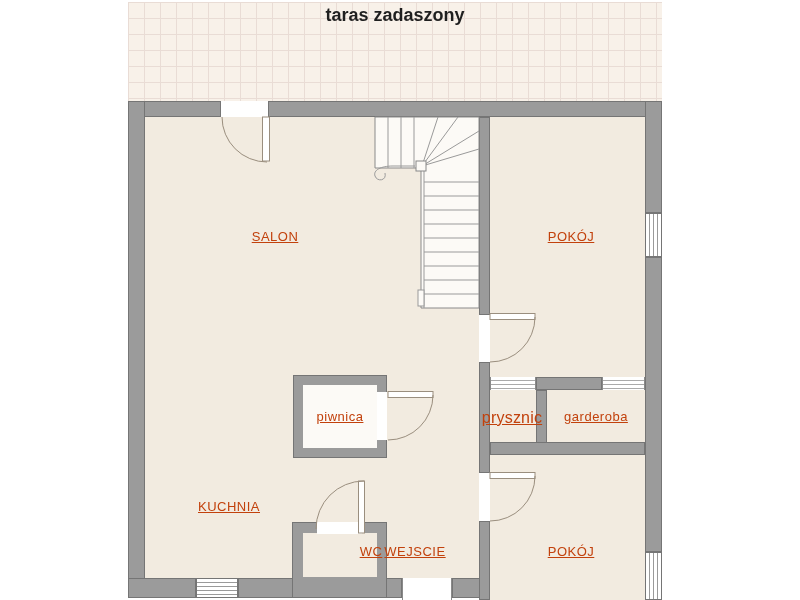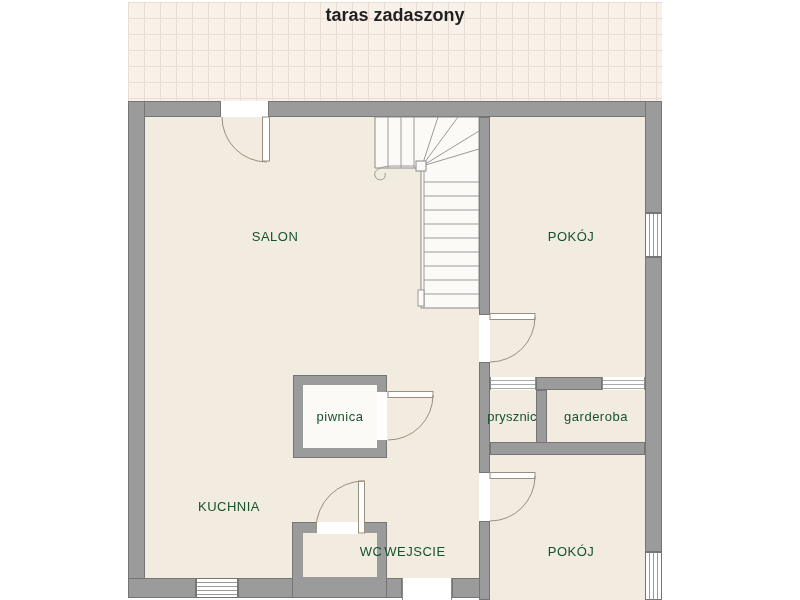--- a/index.html
+++ b/index.html
@@ -16,22 +16,22 @@
   .wall{background:#9b9b9b;border:1px solid #757575;}
   .gap{background:#fff;}
   .win-v{background:repeating-linear-gradient(90deg,#fff 0 3px,#9a9a9a 3px 4px);
          border:1px solid #757575;}
   .win-h{background:repeating-linear-gradient(180deg,#fff 0 3px,#9a9a9a 3px 4px);
          border:1px solid #757575;}
   .open-h{background:repeating-linear-gradient(180deg,#fff 0 3px,#aaaaaa 3px 4px);
          border-left:1px solid #8a8a8a;border-right:1px solid #8a8a8a;}
   .entry{background:#fff;border-left:1px solid #8a8a8a;border-right:1px solid #8a8a8a;}
   .room-label{position:absolute;transform:translateX(-50%);font-size:13px;
-       letter-spacing:0.5px;white-space:nowrap;color:#14532d;}
-  .small-label{font-size:13px;letter-spacing:0.2px;}
+       letter-spacing:0.5px;white-space:nowrap;color:#c2410c;text-decoration:underline;}
+  .small-label{font-size:16px;letter-spacing:0.2px;}
   svg{position:absolute;left:0;top:0;}
 </style>
 </head>
 <body>
 
 <div id="plan">
 
   <div class="abs terrace">
     <div class="terrace-title">taras zadaszony</div>
   </div>

